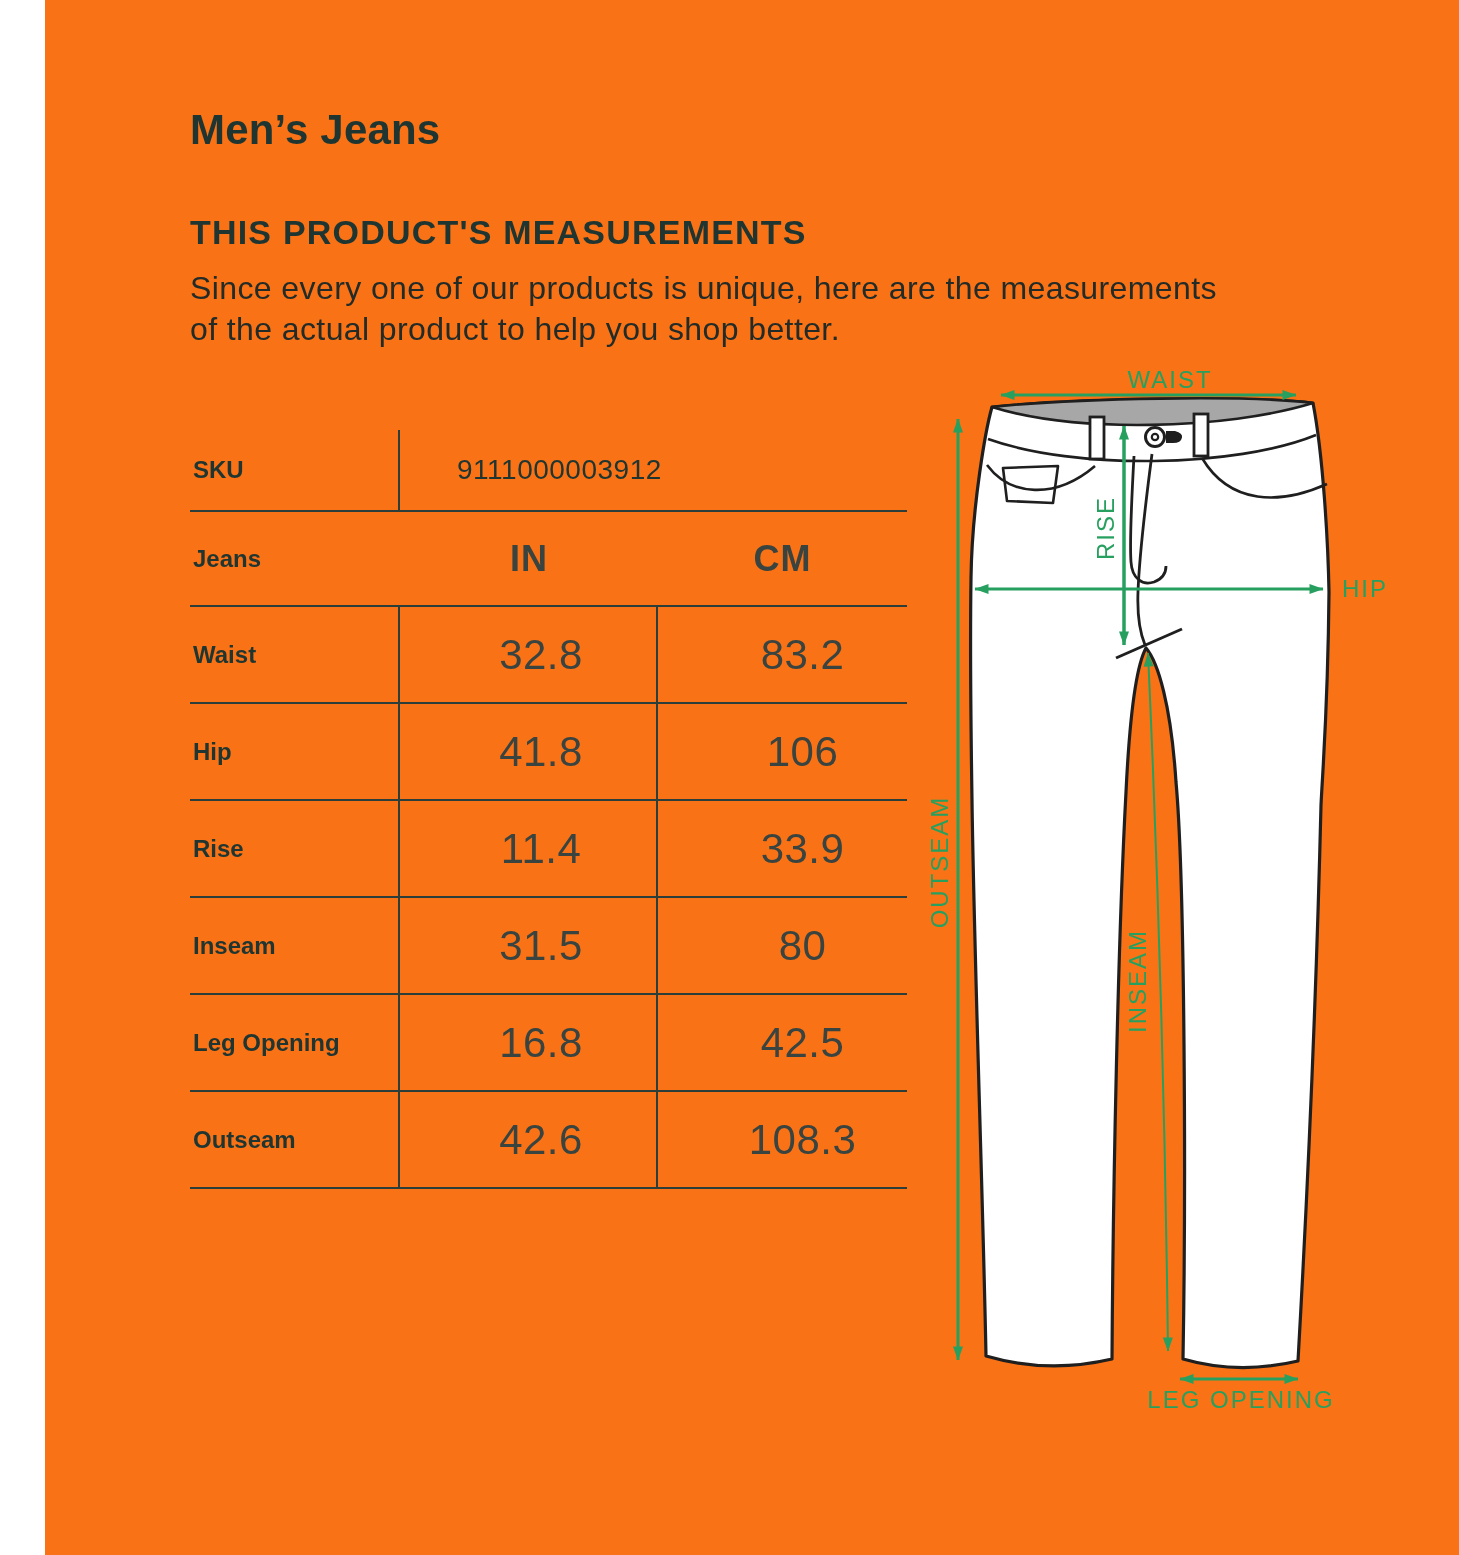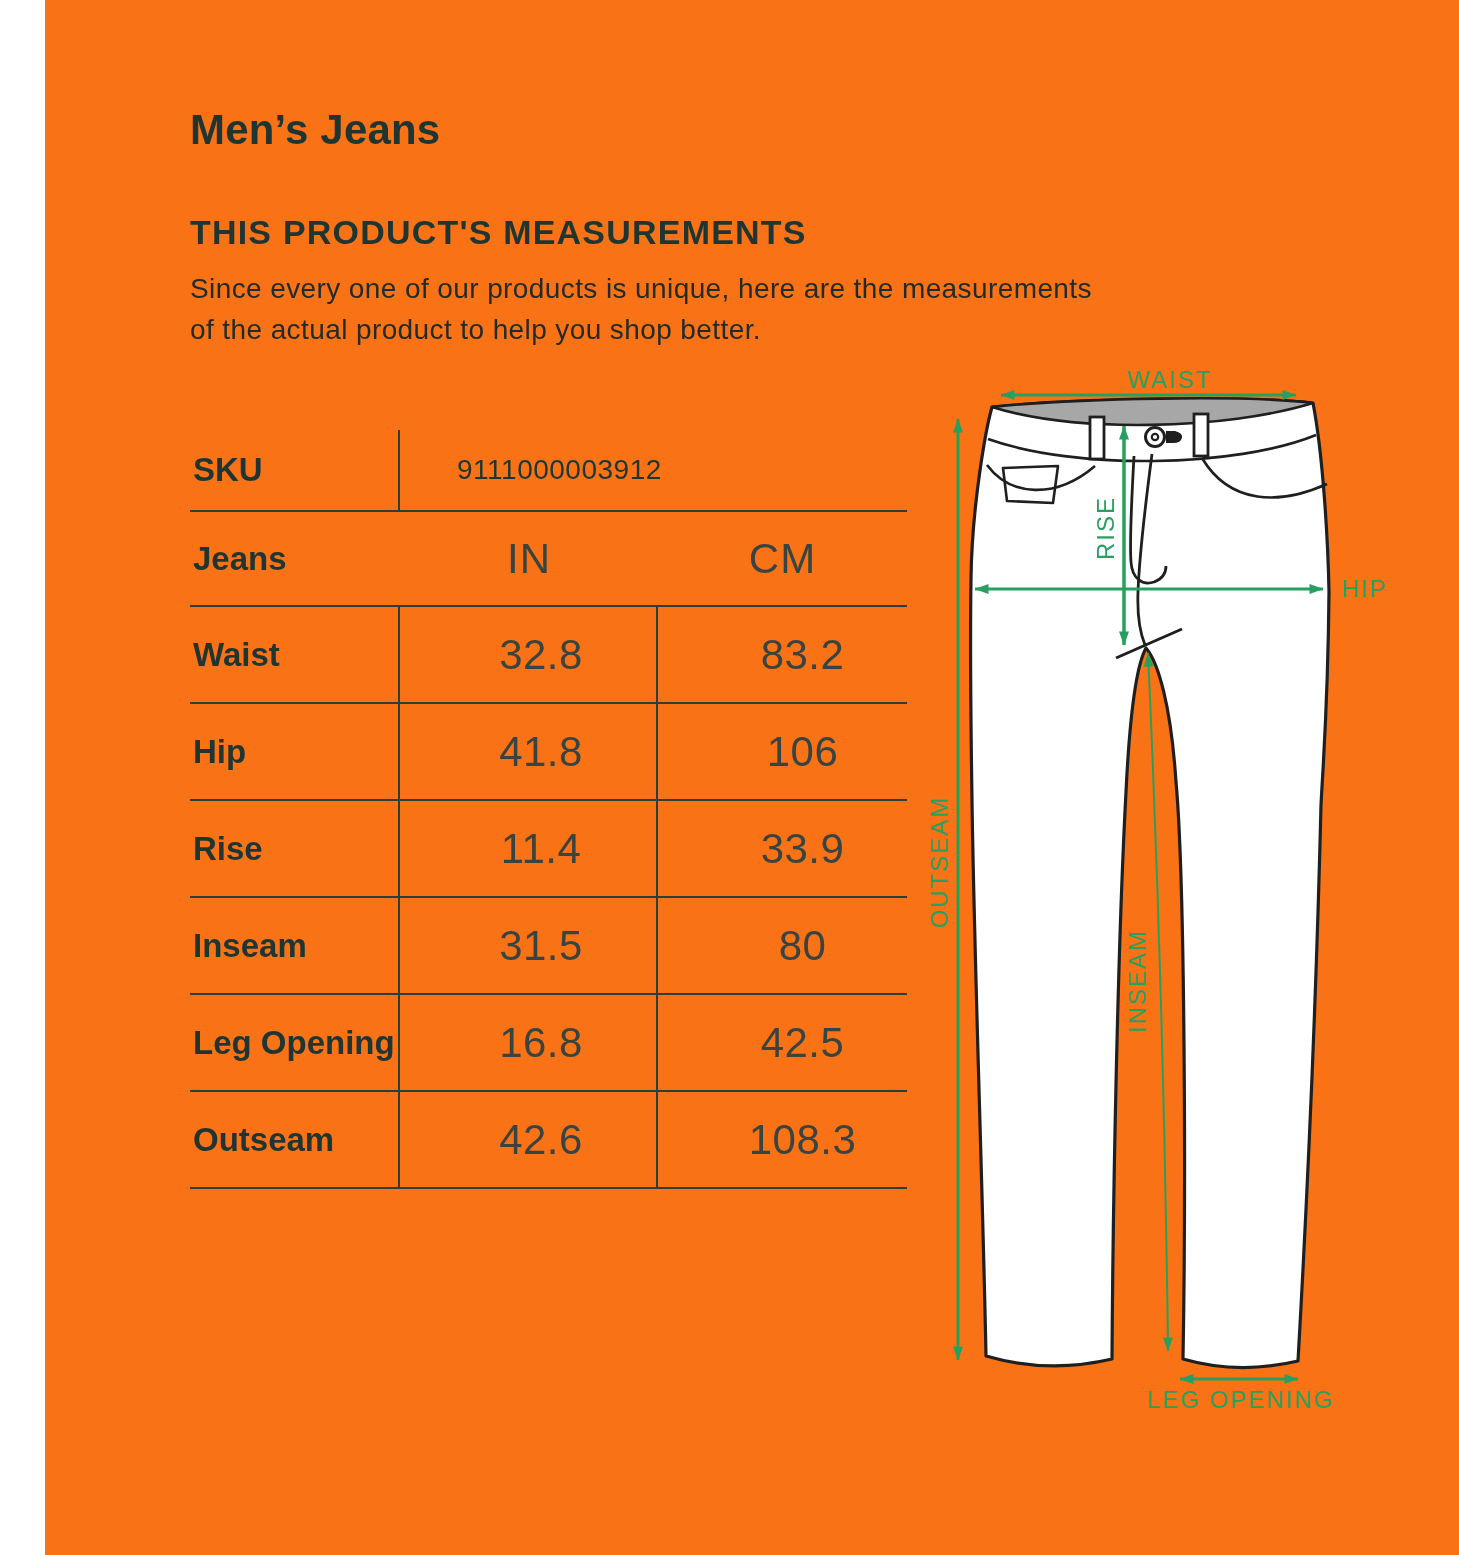--- a/index.html
+++ b/index.html
@@ -10,36 +10,36 @@
   .page-title{
     position:absolute;left:145px;top:106px;
     font-size:42px;font-weight:bold;color:#1E3531;letter-spacing:0.2px;
   }
   .section-heading{
     position:absolute;left:145px;top:213px;
     font-size:34px;font-weight:bold;color:#1E3531;letter-spacing:1.2px;
   }
   .section-desc{
     position:absolute;left:145px;top:268px;width:1180px;
-    font-size:28px;font-weight:normal;color:#232B28;line-height:41px;letter-spacing:0.4px;
+    font-size:32px;font-weight:normal;color:#232B28;line-height:41px;letter-spacing:0.4px;
   }
   
   .tbl{position:absolute;left:145px;top:430px;width:717px;}
   .row{display:flex;box-sizing:border-box;border-bottom:2px solid #2C3E3A;}
   .row-sku{height:82px;}
   .row-size{height:95px;}
   .row-body{height:97px;}
   .cell{display:flex;align-items:center;box-sizing:border-box;}
-  .cell-label{width:210px;padding-left:3px;font-size:33px;font-weight:bold;color:#1E3531;}
+  .cell-label{width:210px;padding-left:3px;font-size:24px;font-weight:bold;color:#1E3531;}
   .cell-label.bordered{border-right:2px solid #2C3E3A;}
   .cell-skuval{flex:1;padding-left:57px;font-size:28px;font-weight:normal;letter-spacing:0.5px;color:#1E3531;}
   .cell-in{width:258px;justify-content:center;}
   .cell-in.bordered{width:258px;border-right:2px solid #2C3E3A;}
   .cell-cm{flex:1;justify-content:center;}
-  .unit-head{font-size:42px;font-weight:400;color:#39433F;letter-spacing:1px;}
+  .unit-head{font-size:36px;font-weight:700;color:#39433F;letter-spacing:1px;}
   .val{font-size:42px;font-weight:300;color:#39433F;letter-spacing:0.5px;}
   .cell-in .val{transform:translateX(13px);}
   .cell-cm .val{transform:translateX(20px);}
   
   .diagram{position:absolute;left:860px;top:350px;width:599px;height:1205px;}
   .measure-label{
     font-family:"Liberation Sans","DejaVu Sans",sans-serif;
     font-size:24px;letter-spacing:2px;fill:#27A05F;font-weight:normal;
   }
 </style>

